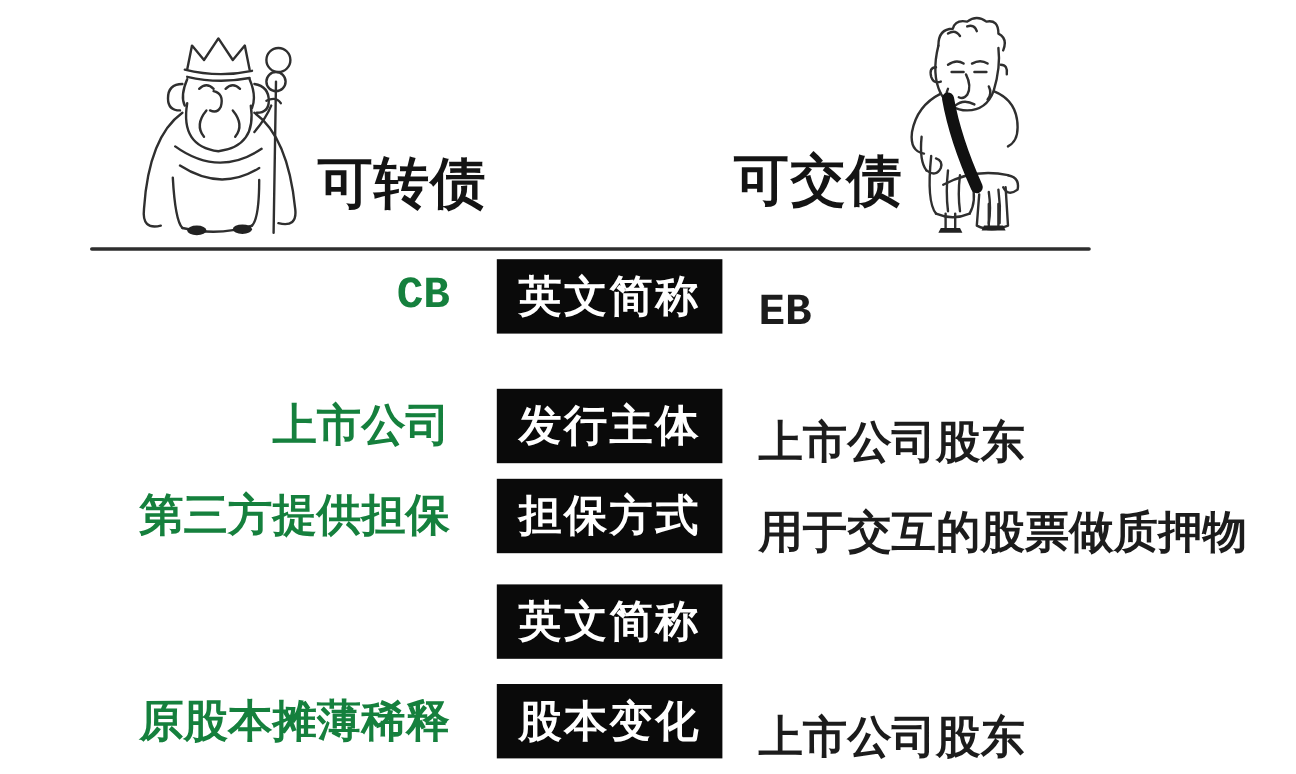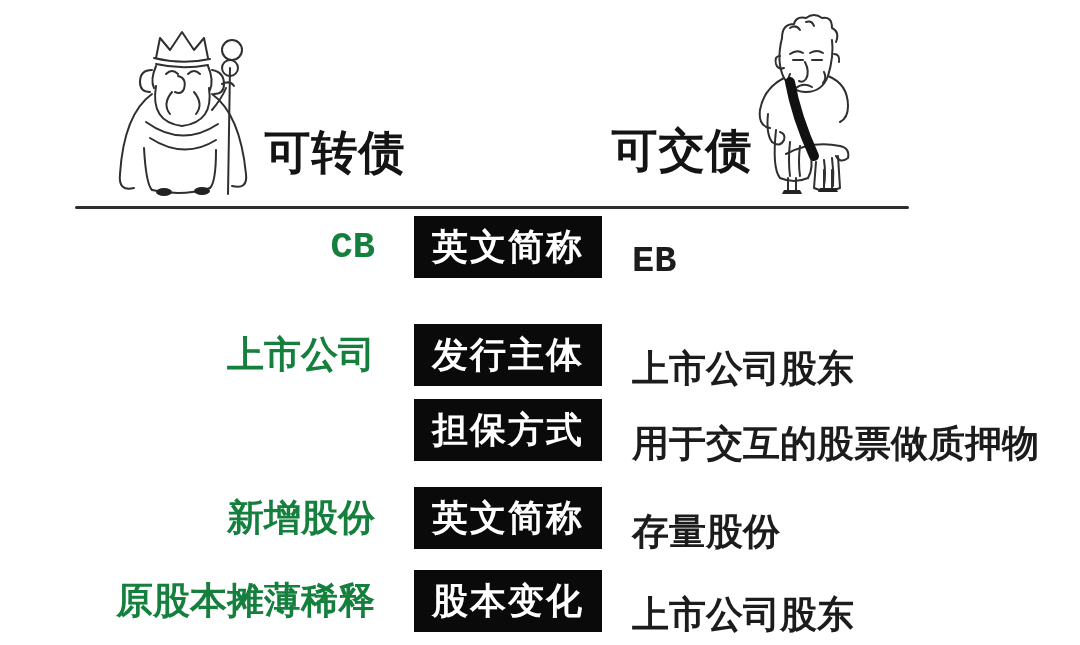--- a/index.html
+++ b/index.html
@@ -203,28 +203,27 @@
     <span class="cell-right">EB</span>
   </div>
 
   <div class="row row-1">
     <span class="cell-left">上市公司</span>
     <span class="attr-box">发行主体</span>
     <span class="cell-right">上市公司股东</span>
   </div>
 
   <div class="row row-2">
+    <span class="cell-left">第三方提供担保</span>
     <span class="attr-box">担保方式</span>
     <span class="cell-right">用于交互的股票做质押物</span>
   </div>
 
   <div class="row row-3">
-    <span class="cell-left">新增股份</span>
     <span class="attr-box">英文简称</span>
-    <span class="cell-right">存量股份</span>
   </div>
 
   <div class="row row-4">
     <span class="cell-left">原股本摊薄稀释</span>
     <span class="attr-box">股本变化</span>
     <span class="cell-right">上市公司股东</span>
   </div>
 
 </div>
 

